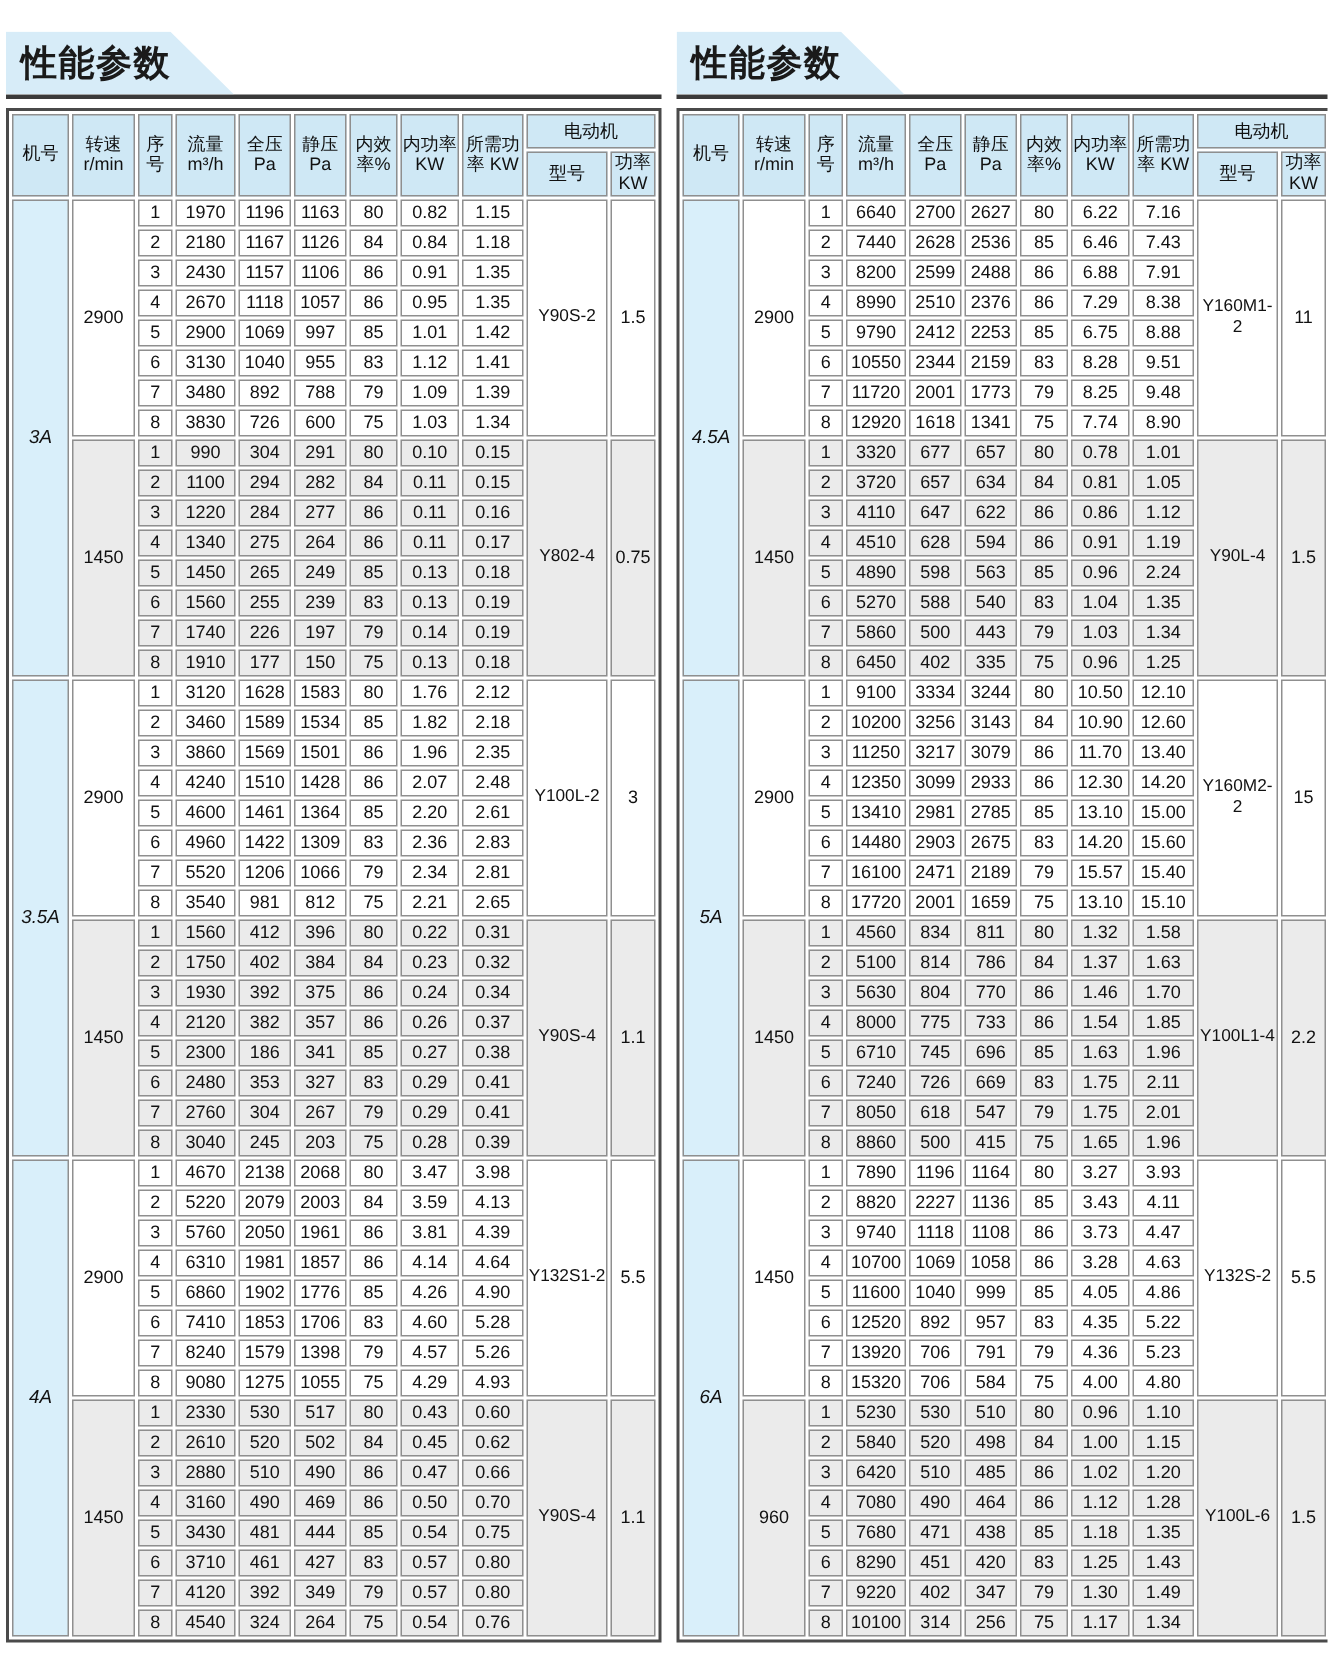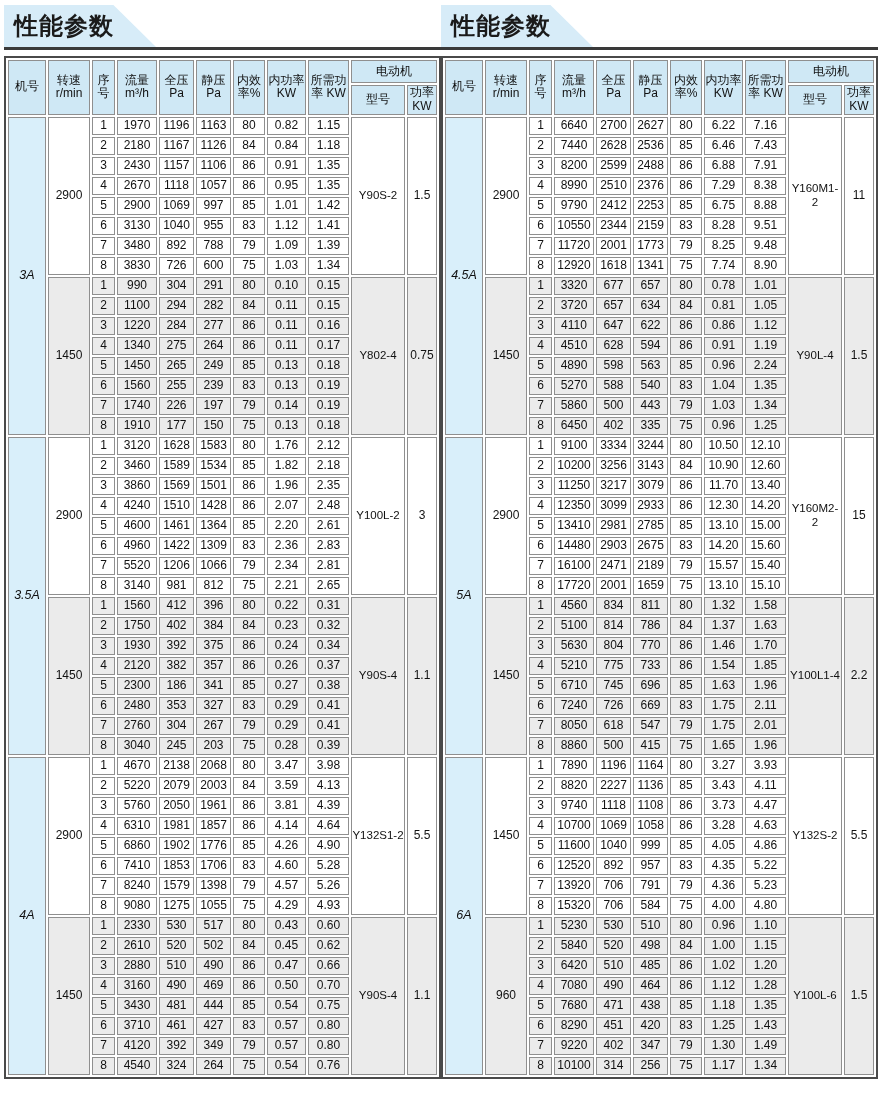--- a/index.html
+++ b/index.html
@@ -1,17 +1,17 @@
 <!DOCTYPE html>
 <html><head>
 <meta charset="utf-8">
 <style>
   html,body{margin:0;padding:0;background:#fff;}
   body{width:885px;height:1104px;font-family:"Liberation Sans",sans-serif;color:#111;}
-  .page{display:flex;padding:3px 4px 0 4px;}
+  .page{display:flex;gap:10px;padding:3px 4px 0 4px;margin-top:16px;}
   .panel{width:437px;flex:0 0 auto;}
   .title-block{position:relative;height:44px;border-bottom:3px solid #3a3a3a;margin-bottom:6px;}
   .title-ribbon{position:absolute;left:0;top:2px;height:42px;width:152px;background:#d7ecf8;
     clip-path:polygon(0 0,72% 0,100% 100%,0 100%);display:flex;align-items:center;}
   .title-ribbon h1{margin:0;padding-left:10px;font-size:24px;font-weight:bold;letter-spacing:1px;color:#1a1a1a;}
   table{border-collapse:separate;border-spacing:2px;table-layout:fixed;width:437px;
     border:2px solid #4a4a4a;background:#fff;}
   th,td{border:1px solid #8f8f8f;box-sizing:border-box;text-align:center;vertical-align:middle;
     font-weight:normal;padding:0;font-size:12px;line-height:1.15;overflow:hidden;}
   thead th{background:#cfe8f5;height:23px;white-space:pre-line;}
@@ -289,21 +289,21 @@
             <td>7</td>
             <td>5520</td>
             <td>1206</td>
             <td>1066</td>
             <td>79</td>
             <td>2.34</td>
             <td>2.81</td>
           </tr>
           <tr>
             <td>8</td>
-            <td>3140</td>
+            <td>3540</td>
             <td>981</td>
             <td>812</td>
             <td>75</td>
             <td>2.21</td>
             <td>2.65</td>
           </tr>
           <tr>
             <td rowspan="8" class="gray">1450</td>
             <td class="gray">1</td>
             <td class="gray">1560</td>
@@ -833,21 +833,21 @@
             <td class="gray">3</td>
             <td class="gray">5630</td>
             <td class="gray">804</td>
             <td class="gray">770</td>
             <td class="gray">86</td>
             <td class="gray">1.46</td>
             <td class="gray">1.70</td>
           </tr>
           <tr>
             <td class="gray">4</td>
-            <td class="gray">5210</td>
+            <td class="gray">8000</td>
             <td class="gray">775</td>
             <td class="gray">733</td>
             <td class="gray">86</td>
             <td class="gray">1.54</td>
             <td class="gray">1.85</td>
           </tr>
           <tr>
             <td class="gray">5</td>
             <td class="gray">6710</td>
             <td class="gray">745</td>

